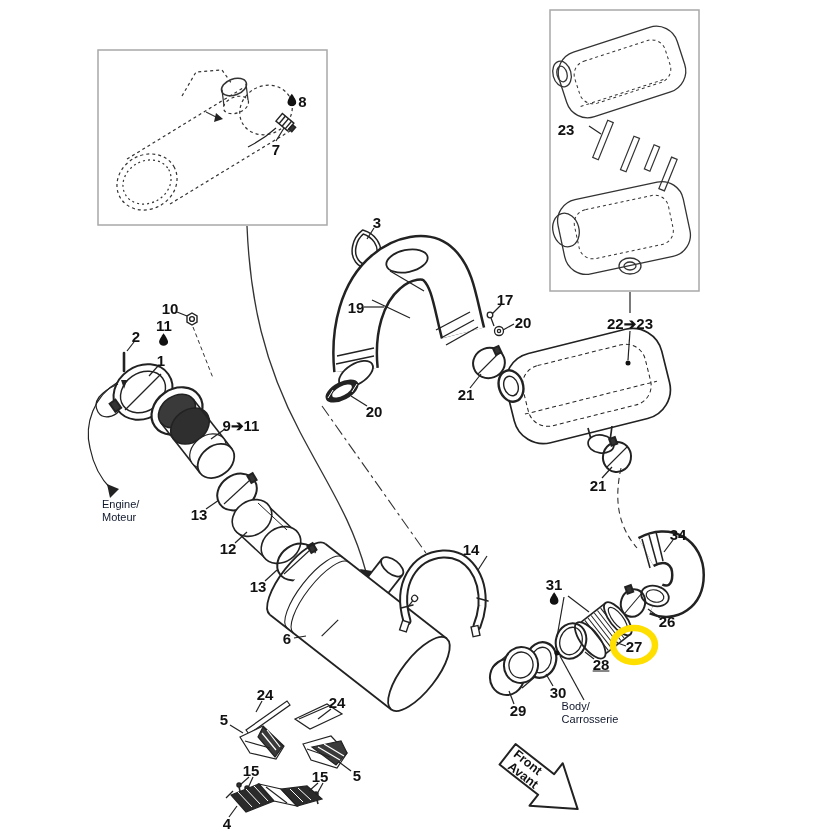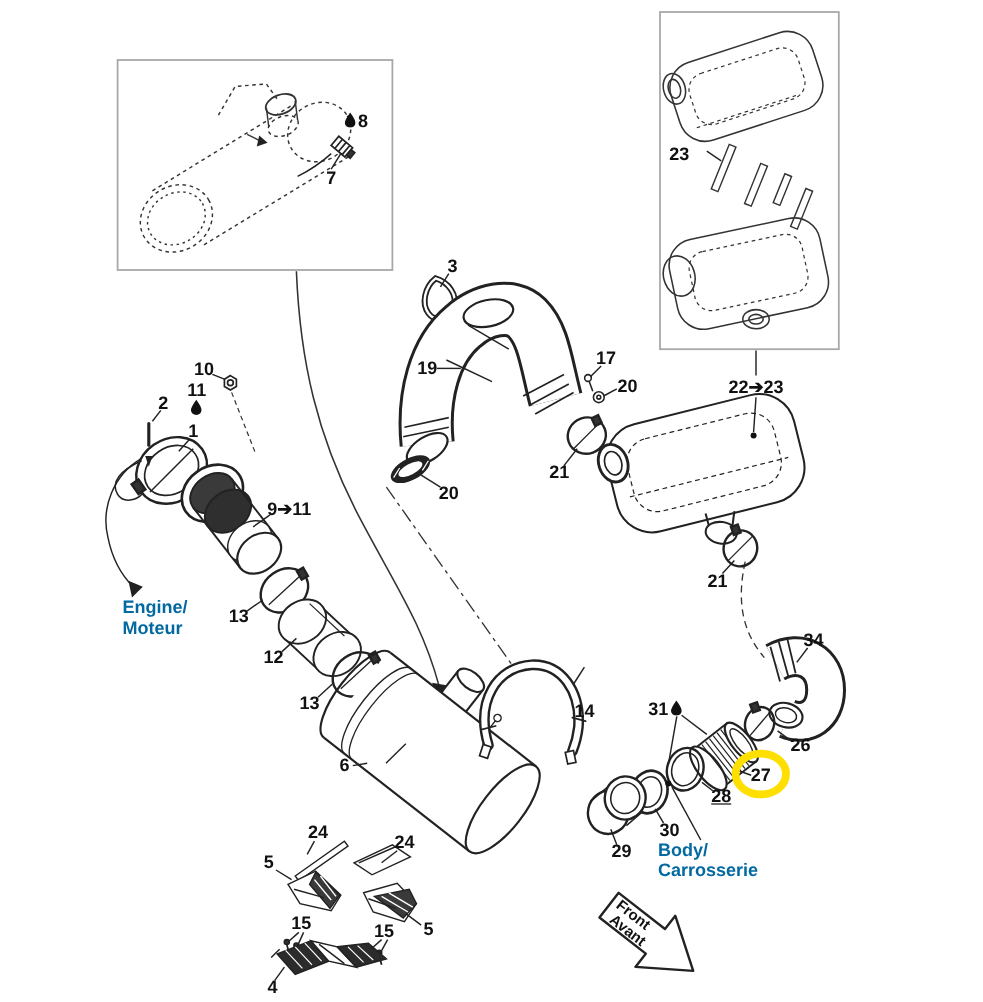--- a/index.html
+++ b/index.html
@@ -10,21 +10,21 @@
   svg.art { position:absolute; left:0; top:0; }
   #callout-layer { position:absolute; left:0; top:0; width:100%; height:100%; }
   .callout {
     position:absolute; transform:translate(-50%,-50%);
     display:flex; align-items:center; gap:2px;
     font-weight:bold; font-size:15px; color:#111; white-space:nowrap;
     cursor:pointer; user-select:none; line-height:1;
   }
   .callout .droplet { display:inline-flex; margin-top:-2px; }
   .annot {
-    position:absolute; font-size:15px; font-weight:700; color:#0369a1;
+    position:absolute; font-size:11px; font-weight:400; color:#0f172a;
     line-height:1.15; white-space:nowrap;
   }
   .annot span { display:block; }
   #engine-annot { left:102px; top:498px; }
   #body-annot  { left:590px; top:700px; transform:translateX(-50%); text-align:left; }
 </style>
 </head>
 <body>
 
 <div class="stage">
@@ -436,21 +436,21 @@
       </div>
       <div class="callout" style="left: 228px; top: 548px;">
         <span>12</span>
       </div>
       <div class="callout" style="left: 258px; top: 586px;">
         <span>13</span>
       </div>
       <div class="callout" style="left: 287px; top: 638px;">
         <span>6</span>
       </div>
-      <div class="callout" style="left: 487px; top: 549px; margin-top: 44px;">
+      <div class="callout" style="left: 471px; top: 549px;">
         <span>14</span>
       </div>
       <div class="callout" style="left: 265px; top: 694px;">
         <span>24</span>
       </div>
       <div class="callout" style="left: 337px; top: 702px;">
         <span>24</span>
       </div>
       <div class="callout" style="left: 224px; top: 719px;">
         <span>5</span>
@@ -466,21 +466,21 @@
       </div>
       <div class="callout" style="left: 227px; top: 823px;">
         <span>4</span>
       </div>
       <div class="callout" style="left: 678px; top: 534px;">
         <span>34</span>
       </div>
       <div class="callout" style="left: 667px; top: 621px;">
         <span>26</span>
       </div>
-      <div class="callout" style="left: 554px; top: 591px;">
+      <div class="callout" style="left: 554px; top: 591px; flex-direction: column;">
         <span>31</span>
         <span class="droplet">
           <svg width="9" height="13" viewBox="0 0 10 14">
             <path d="M5 0 C5 0 0 7 0 9.5 A5 4.5 0 0 0 10 9.5 C10 7 5 0 5 0 Z" fill="#111"></path>
           </svg>
         </span>
       </div>
       <div class="callout highlighted" style="left: 634px; top: 646px;">
         <span>27</span>
       </div>

